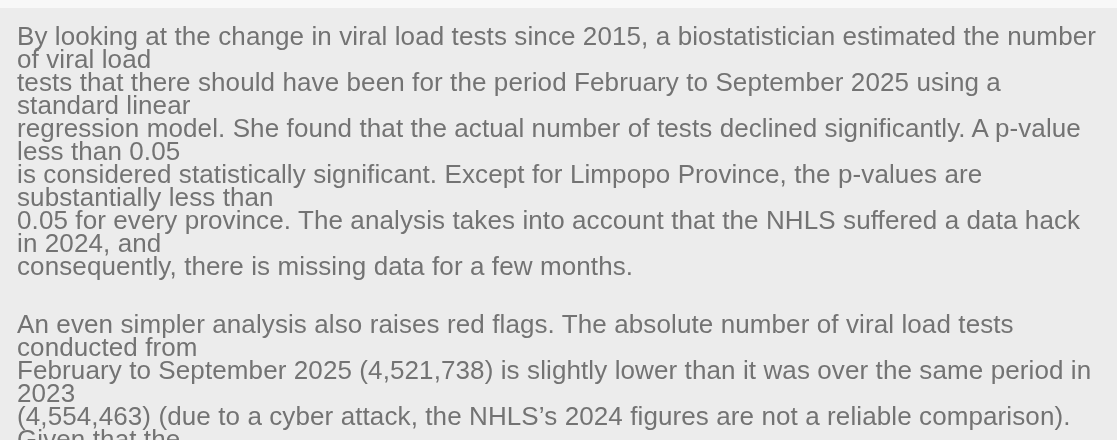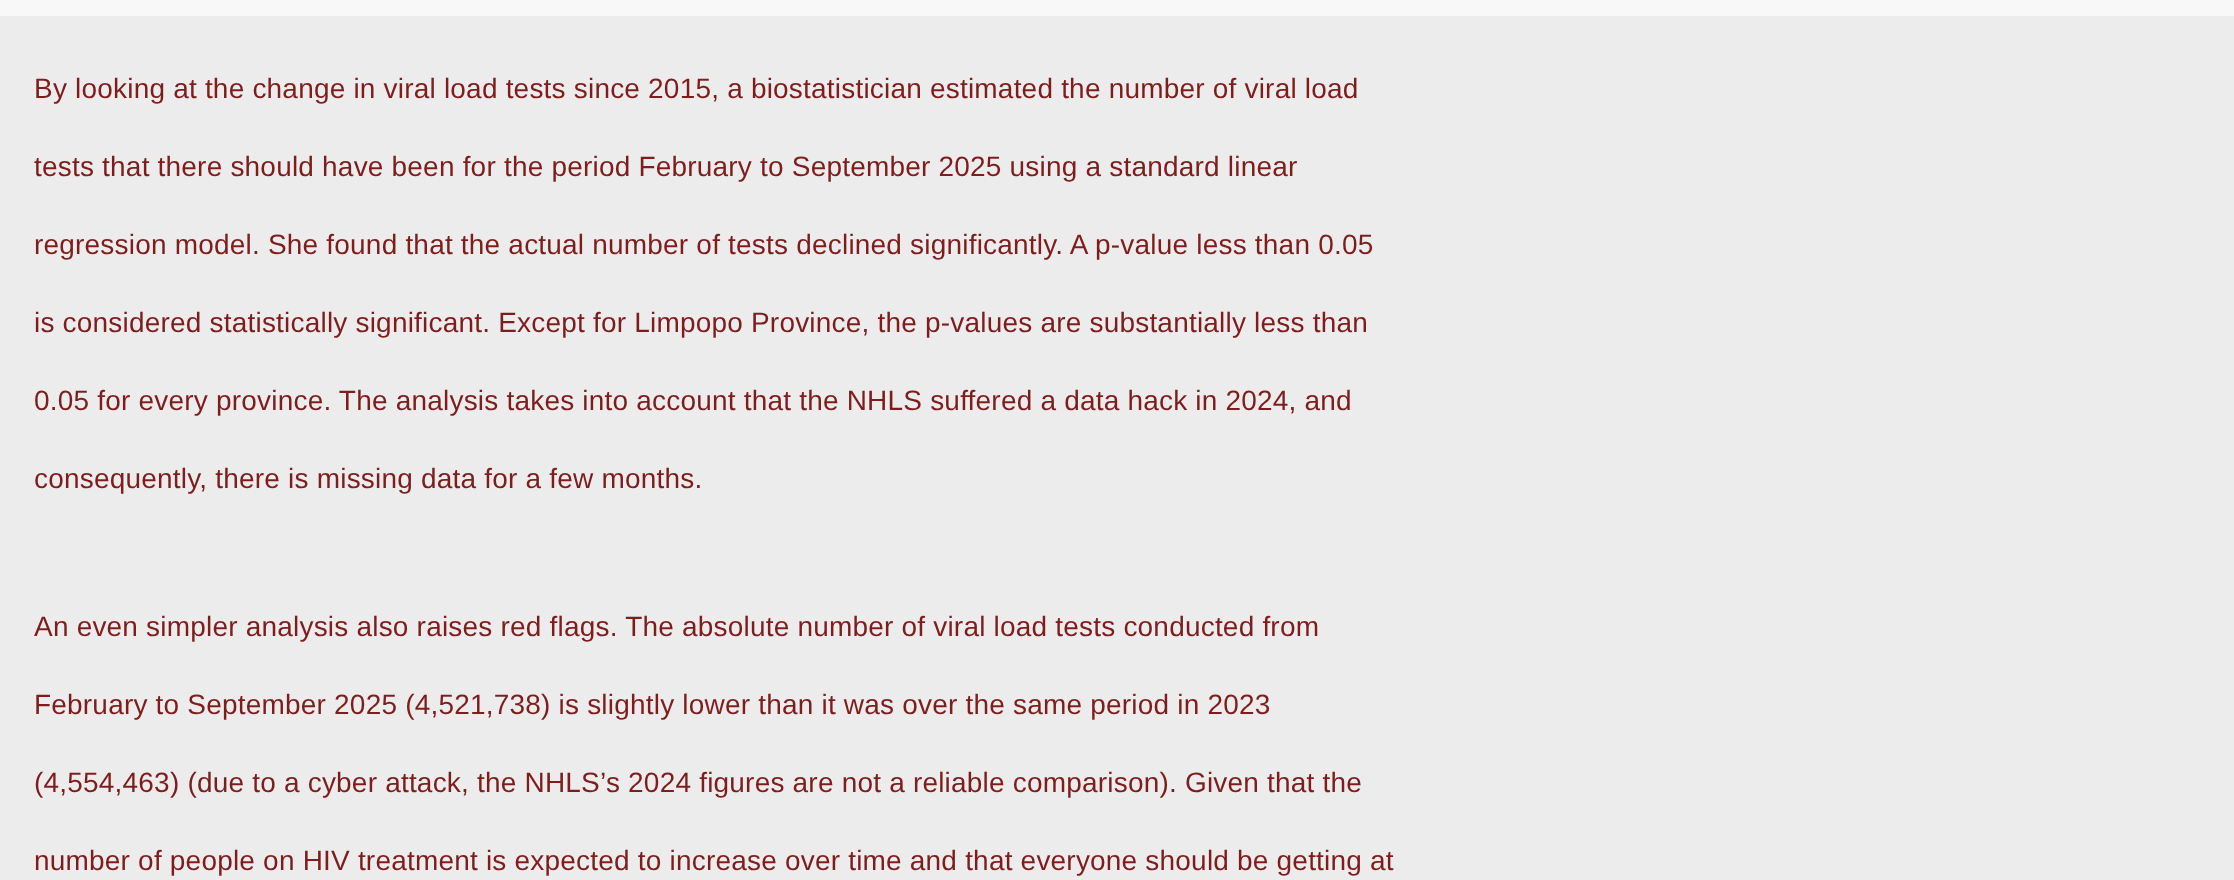--- a/index.html
+++ b/index.html
@@ -17,25 +17,25 @@
     width: 100%;
     height: 8px;
     background: #f8f8f8;
   }
   .doc {
     padding: 17px 16px 0 17px;
     color: #1f1f1f;
   }
   .para {
     margin: 0;
-    font-size: 14px;
-    line-height: 39px;
+    font-size: 26px;
+    line-height: 23px;
     letter-spacing: 0.1px;
     white-space: pre-line;
-    color: #7f1d1d;
+    color: #737373;
   }
   .para + .para {
     margin-top: 35px;
   }
 </style>
 </head>
 <body>
 
 <div class="top-band"></div>
 

